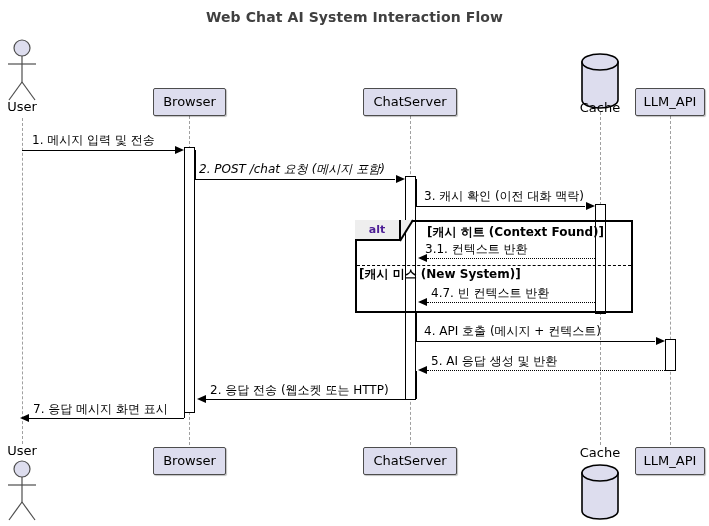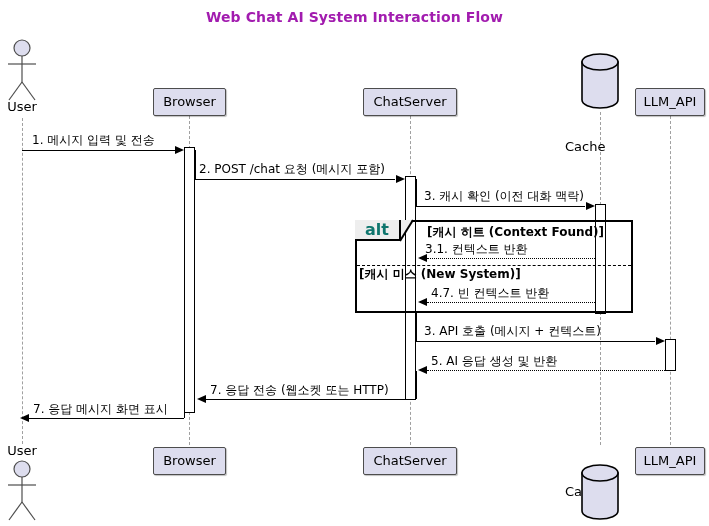--- a/index.html
+++ b/index.html
@@ -20,21 +20,21 @@
   }
   .diagram-title {
     position: absolute;
     left: 0;
     top: 9px;
     width: 709px;
     text-align: center;
     font-size: 14px;
     font-weight: bold;
     letter-spacing: 0.1px;
-    color: #a21caf;
+    color: #404040;
   }
   
   .pbox {
     position: absolute;
     box-sizing: border-box;
     background: #DDDDEE;
     border: 1px solid #4d4d4d;
     border-radius: 2px;
     box-shadow: 1px 1px 1px rgba(0,0,0,0.25);
     font-size: 13px;
@@ -57,24 +57,23 @@
     white-space: nowrap;
   }
   .db-wrap {
     position: absolute;
     width: 46px;
     height: 58px;
   }
   .db-label {
     position: absolute;
     width: 70px;
-    text-align: left;
+    text-align: center;
     font-size: 13px;
     white-space: nowrap;
-    margin-top: 39px;
   }
   
   .lifeline {
     position: absolute;
     width: 0;
     border-left: 1px dashed #A0A0A0;
   }
   .activation {
     position: absolute;
     width: 11px;
@@ -123,25 +122,25 @@
     box-sizing: border-box;
     border: 2px solid #000000;
     background: transparent;
   }
   .frag-tab {
     position: absolute;
     box-sizing: border-box;
     background: #EEEEEE;
     border-right: 2px solid #000000;
     border-bottom: 2px solid #000000;
-    font-size: 16px;
+    font-size: 11px;
     font-weight: bold;
     text-align: center;
     line-height: 19px;
-    color: #0f766e;
+    color: #4c1d95;
   }
   .frag-tab-notch {
     position: absolute;
     width: 0;
     height: 0;
     border-left: 11px solid #EEEEEE;
     border-bottom: 19px solid transparent;
   }
   .frag-cond {
     position: absolute;
@@ -232,48 +231,48 @@
   </svg>
   <div class="frag-cond" style="left:427px; top:224px;">[캐시 히트 (Context Found)]</div>
 
   <div class="frag-divider" style="left:357px; top:265px; width:274px;"></div>
   <div class="frag-cond" style="left:359px; top:266px;">[캐시 미스 (New System)]</div>
 
   <div class="msg-label" style="left:32px; top:132px;">1. 메시지 입력 및 전송</div>
   <div class="msg-line" style="left:22px; top:150px; width:153px;"></div>
   <div class="arrow-head right" style="left:175px; top:146px;"></div>
 
-  <div class="msg-label" style="left:199px; top:161px;">2. POST /chat 요청 (메시지 포함)</div>
+  <div class="msg-label" style="left:199px; top:161px;font-style:italic;">2. POST /chat 요청 (메시지 포함)</div>
   <div class="msg-stub" style="left:195px; top:150px; height:29px;"></div>
   <div class="msg-line" style="left:195px; top:179px; width:200px;"></div>
   <div class="arrow-head right" style="left:396px; top:175px;"></div>
 
   <div class="msg-label" style="left:424px; top:188px;">3. 캐시 확인 (이전 대화 맥락)</div>
   <div class="msg-stub" style="left:416px; top:179px; height:27px;"></div>
   <div class="msg-line" style="left:416px; top:206px; width:169px;"></div>
   <div class="arrow-head right" style="left:586px; top:202px;"></div>
 
   <div class="msg-label" style="left:425px; top:241px;">3.1. 컨텍스트 반환</div>
   <div class="msg-line dotted" style="left:427px; top:258px; width:168px;"></div>
   <div class="arrow-head left" style="left:418px; top:254px;"></div>
 
   <div class="msg-label" style="left:431px; top:285px;">4.7. 빈 컨텍스트 반환</div>
   <div class="msg-line dotted" style="left:427px; top:302px; width:168px;"></div>
   <div class="arrow-head left" style="left:418px; top:298px;"></div>
 
-  <div class="msg-label" style="left:424px; top:323px;">3. API 호출 (메시지 + 컨텍스트)</div>
+  <div class="msg-label" style="left:424px; top:323px;">4. API 호출 (메시지 + 컨텍스트)</div>
   <div class="msg-stub" style="left:416px; top:313px; height:28px;"></div>
   <div class="msg-line" style="left:416px; top:341px; width:239px;"></div>
   <div class="arrow-head right" style="left:656px; top:337px;"></div>
 
   <div class="msg-label" style="left:431px; top:353px;">5. AI 응답 생성 및 반환</div>
   <div class="msg-line dotted" style="left:427px; top:370px; width:238px;"></div>
   <div class="arrow-head left" style="left:418px; top:366px;"></div>
 
-  <div class="msg-label" style="left:210px; top:382px;">7. 응답 전송 (웹소켓 또는 HTTP)</div>
+  <div class="msg-label" style="left:210px; top:382px;">2. 응답 전송 (웹소켓 또는 HTTP)</div>
   <div class="msg-stub" style="left:416px; top:371px; height:28px;"></div>
   <div class="msg-line" style="left:206px; top:399px; width:210px;"></div>
   <div class="arrow-head left" style="left:197px; top:395px;"></div>
 
   <div class="msg-label" style="left:33px; top:401px;text-align:center;">7. 응답 메시지 화면 표시</div>
   <div class="msg-stub" style="left:184px; top:399px; height:19px;"></div>
   <div class="msg-line" style="left:29px; top:418px; width:155px;"></div>
   <div class="arrow-head left" style="left:20px; top:414px;"></div>
 
 </div>

